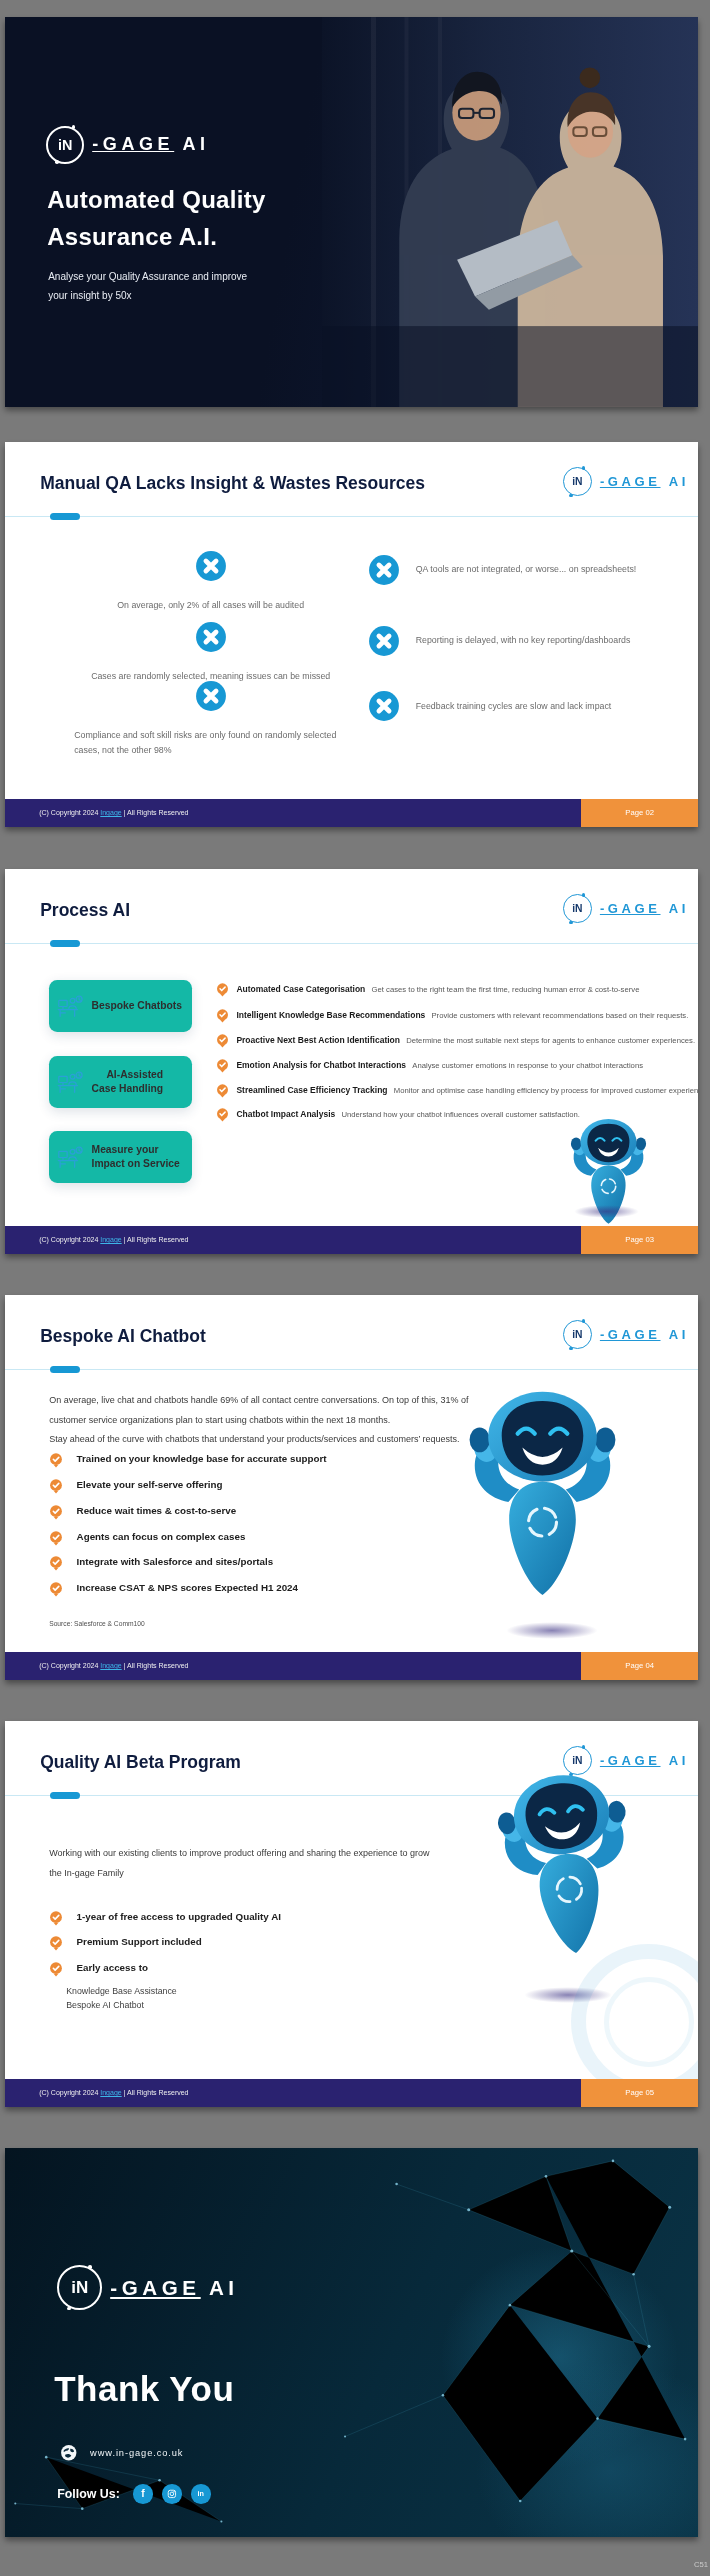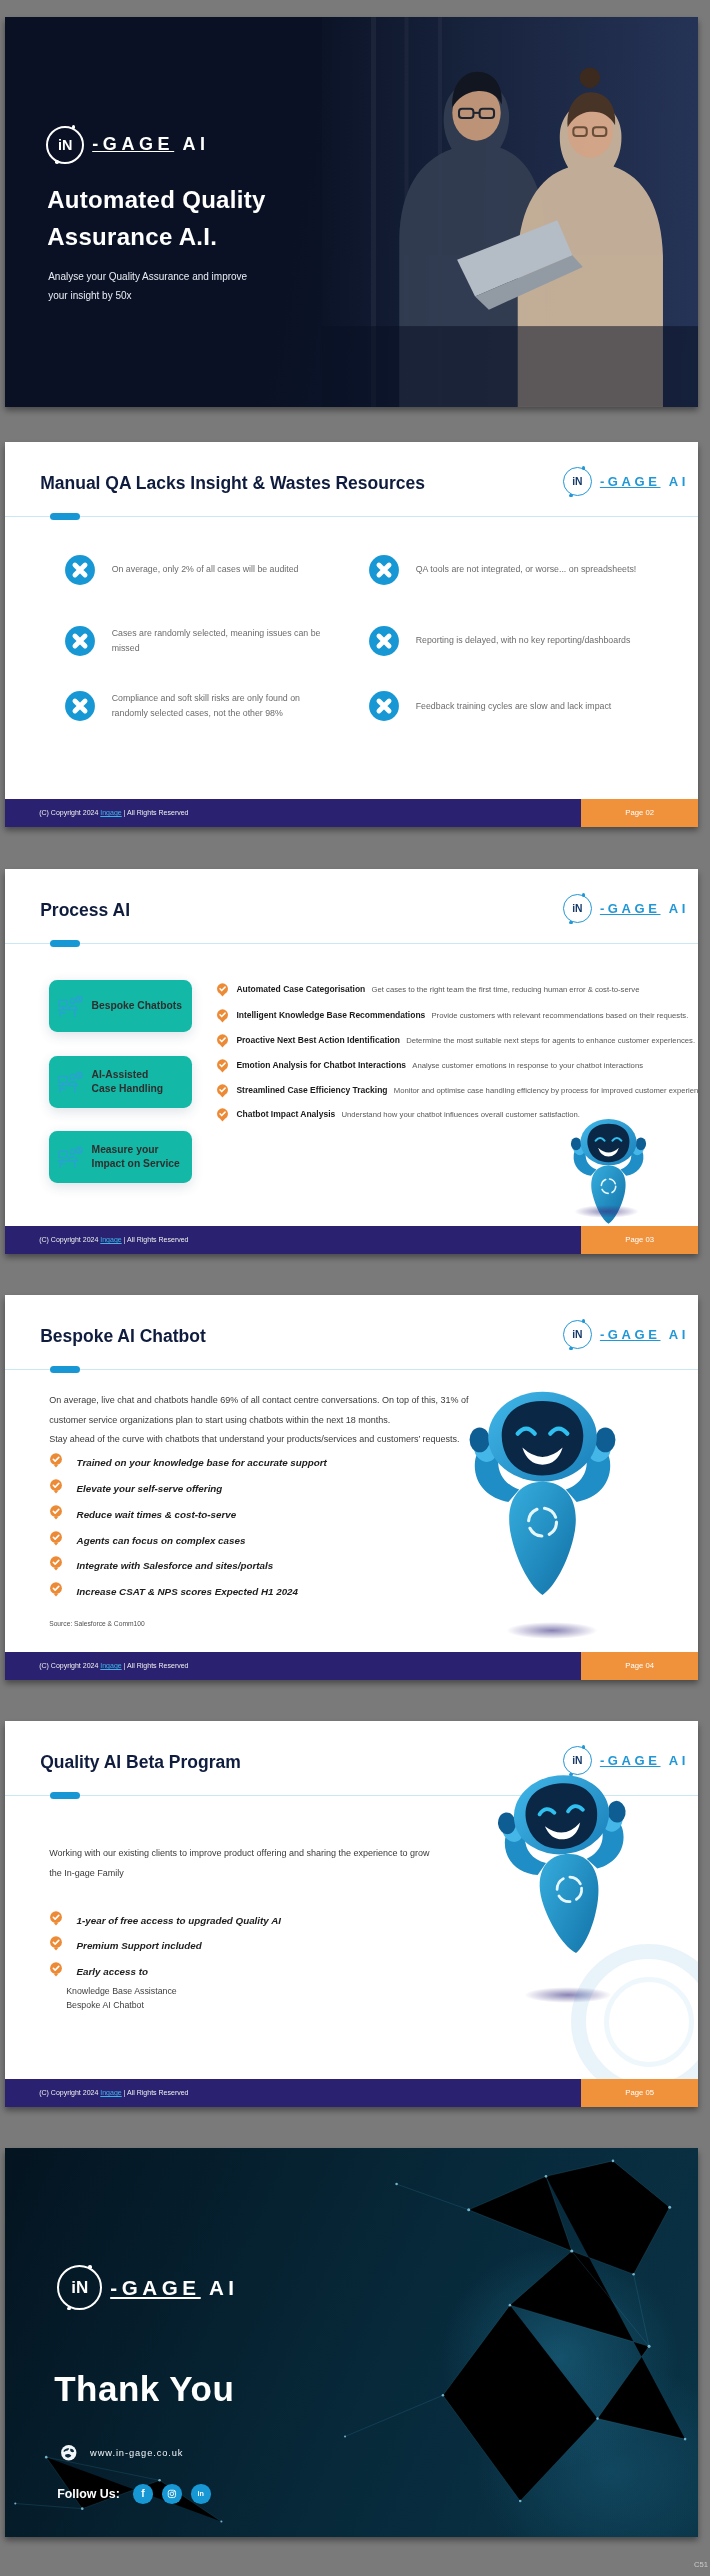--- a/index.html
+++ b/index.html
@@ -56,50 +56,50 @@
   .s1-title{position:absolute;left:42px;top:164px;font-size:24px;line-height:37px;font-weight:800;
             color:#fff;margin:0;letter-spacing:0.3px;}
   .s1-title span{display:block;}
   .s1-sub{position:absolute;left:43px;top:250px;font-size:10px;line-height:19px;color:#e9edf4;margin:0;}
   .s1-sub span{display:block;}
 
   
   .xitem{position:absolute;display:flex;align-items:center;gap:15.5px;}
   .xitem svg{width:32px;height:32px;flex:none;}
   .xitem p{margin:0;font-size:8.8px;line-height:15px;color:#6b6b6b;}
-  .xi-l{left:59px;width:273px;}
+  .xi-l{left:69px;width:273px;flex-direction:column;}
   .xi-r{left:363px;width:289px;}
   .row1{top:108px;height:39px;}
   .row2{top:179px;height:39px;}
   .row3{top:238px;height:52px;}
 
   
   .card{position:absolute;left:44px;width:143px;height:52px;border-radius:8.2px;background:#14b8a6;
         box-shadow:0 3.1px 11.3px rgba(30,60,90,.14);display:flex;align-items:center;gap:7.2px;
         padding:0 4.1px 0 8.2px;box-sizing:border-box;}
   .card svg{width:27px;height:23px;flex:none;}
   .card .ctxt{font-size:10.3px;font-weight:bold;color:#2e2e2e;line-height:14px;}
   .card .ctxt span{display:block;}
-  .c1{top:111px;} .c2{top:187px;} .c3{top:262px;}
+  .c1{top:111px;} .c2{top:187px;text-align:right;} .c3{top:262px;}
   .pbul{position:absolute;left:211px;display:flex;align-items:flex-start;gap:7.2px;width:479px;white-space:nowrap;}
   .pbul svg{width:13px;height:14px;flex:none;margin-top:-1px;}
   .pbul .bh{font-size:8.5px;font-weight:bold;color:#1b1b1b;}
   .pbul .bd{font-size:7.7px;color:#585858;margin-left:6.2px;}
   .pb1{top:115px;} .pb2{top:141px;} .pb3{top:166px;} .pb4{top:191px;} .pb5{top:216px;} .pb6{top:240px;}
   .robot{position:absolute;}
   .robot3{left:559px;top:246px;width:89px;height:116px;}
   .shadow{position:absolute;border-radius:50%;
           background:radial-gradient(ellipse at center, rgba(58,48,130,.6), rgba(58,48,130,0) 70%);}
   .shadow3{left:569px;top:336px;width:65px;height:13.4px;}
 
   
   .para{position:absolute;left:44px;font-size:9px;line-height:19.6px;color:#3a3a3a;margin:0;}
   .para span{display:block;}
-  .bline{position:absolute;left:44px;display:flex;align-items:flex-end;gap:13.4px;
-         font-size:9.8px;font-weight:bold;color:#202020;font-style:italic;}
+  .bline{position:absolute;left:44px;display:flex;align-items:flex-start;gap:13.4px;
+         font-size:9.8px;font-weight:bold;color:#202020;}
   .bline svg{width:14px;height:15px;flex:none;}
 
   
   .p4{top:96px;}
   .b4a{top:158px;} .b4b{top:184px;} .b4c{top:210px;} .b4d{top:236px;} .b4e{top:261px;} .b4f{top:287px;}
   .source{position:absolute;left:44px;top:325px;font-size:6.7px;color:#4f4f4f;}
   .robot4{left:452px;top:89px;width:171px;height:225px;}
   .shadow4{left:501px;top:327px;width:92px;height:16.5px;}
 
   

